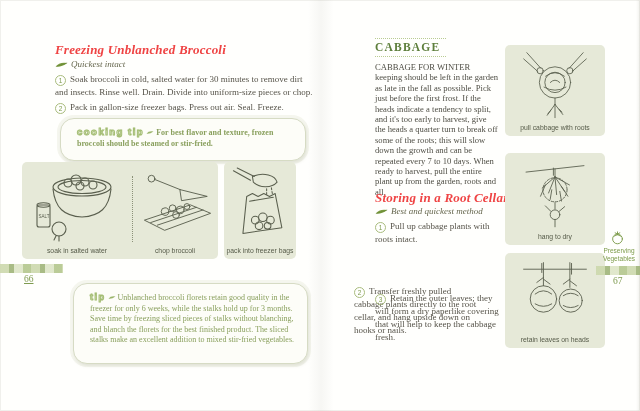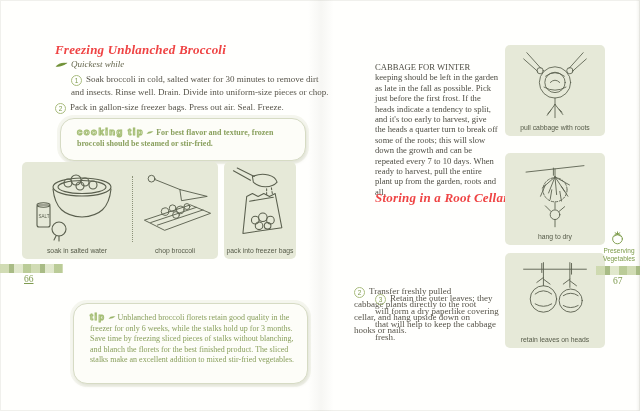--- a/index.html
+++ b/index.html
@@ -48,24 +48,24 @@
 
   <div class="abs sec-title" style="left:55px;top:42px;">Freezing Unblanched Broccoli</div>
 
   <div class="abs method" style="left:55px;top:59px;">
     <span class="leaf-ic">
       <svg width="13" height="7" viewBox="0 0 16 8">
           <path d="M1 6.5 Q5 0.5 15 2 Q8 7.5 1 6.5 Z" fill="#7a9b3f"></path>
           <path d="M1 6.5 L15 2" stroke="#5c7a2e" stroke-width="0.5"></path>
         </svg>
     </span>
-    <span>Quickest while</span>
-  </div>
-
-  <div class="abs step" style="left:55px;top:73px;width:258px;margin-left:16px;">
+    <span>Quickest intact</span>
+  </div>
+
+  <div class="abs step" style="left:55px;top:73px;width:258px;">
     <span class="cnum">
         <span>1</span>
       </span><span>Soak broccoli in cold, salted water for 30 minutes to remove dirt and insects. Rinse well. Drain. Divide into uniform-size pieces or chop.</span>
   </div>
 
   <div class="abs step" style="left:55px;top:101px;width:258px;">
     <span class="cnum">
         <span>2</span>
       </span><span>Pack in gallon-size freezer bags. Press out air. Seal. Freeze.</span>
   </div>
@@ -140,36 +140,51 @@
             <circle cx="40" cy="62" r="3.5"></circle>
         </g>
       </svg>
     </div>
     <div class="illo-caption">pack into freezer bags</div>
   </div>
 
   <div class="abs band" style="left:0;top:264px;width:63px;"></div>
   <div class="abs pnum" style="left:24px;top:274px;text-decoration:underline;">66</div>
 
-  <div class="abs tipbox" style="left:73px;top:283px;width:233px;height:79px;margin-top:20px;">
+  <div class="abs tipbox" style="left:73px;top:283px;width:233px;height:79px;">
     <div class="tiptext" style="padding:8px 12px 0 16px;">
       <span class="tiplabel" style="font-size:9px;">tip</span>
       <span class="leaf-ic"><svg width="8" height="5" viewBox="0 0 16 8">
             <path d="M1 6.5 Q5 0.5 15 2 Q8 7.5 1 6.5 Z" fill="#9ab46a"></path>
           </svg></span>
       <span>Unblanched broccoli florets retain good quality in the freezer for only 6 weeks, while the stalks hold up for 3 months. Save time by freezing sliced pieces of stalks without blanching, and blanch the florets for the best finished product. The sliced stalks make an excellent addition to mixed stir-fried vegetables.</span>
     </div>
   </div>
 
+  <div class="abs cabbage-head" style="left:375px;top:38px;">CABBAGE</div>
 
   <div class="abs intro" style="left:375px;top:62px;width:124px;">CABBAGE FOR WINTER keeping should be left in the garden as late in the fall as possible. Pick just before the first frost. If the heads indicate a tendency to split, and it's too early to harvest, give the heads a quarter turn to break off some of the roots; this will slow down the growth and can be repeated every 7 to 10 days. When ready to harvest, pull the entire plant up from the garden, roots and all.</div>
 
   <div class="abs sec-title" style="left:375px;top:190px;">Storing in a Root Cellar</div>
 
-
+  <div class="abs method" style="left:375px;top:206px;">
+    <span class="leaf-ic">
+      <svg width="13" height="7" viewBox="0 0 16 8">
+          <path d="M1 6.5 Q5 0.5 15 2 Q8 7.5 1 6.5 Z" fill="#7a9b3f"></path>
+          <path d="M1 6.5 L15 2" stroke="#5c7a2e" stroke-width="0.5"></path>
+        </svg>
+    </span>
+    <span>Best and quickest method</span>
+  </div>
+
+  <div class="abs step" style="left:375px;top:220px;width:126px;">
+    <span class="cnum">
+        <span>1</span>
+      </span><span>Pull up cabbage plants with roots intact.</span>
+  </div>
 
   <div class="abs step" style="left:354px;top:247px;width:126px;margin-top:38px;">
     <span class="cnum">
         <span>2</span>
       </span><span>Transfer freshly pulled cabbage plants directly to the root cellar, and hang upside down on hooks or nails.</span>
   </div>
 
   <div class="abs step" style="left:375px;top:292px;width:126px;">
     <span class="cnum">
         <span>3</span>

